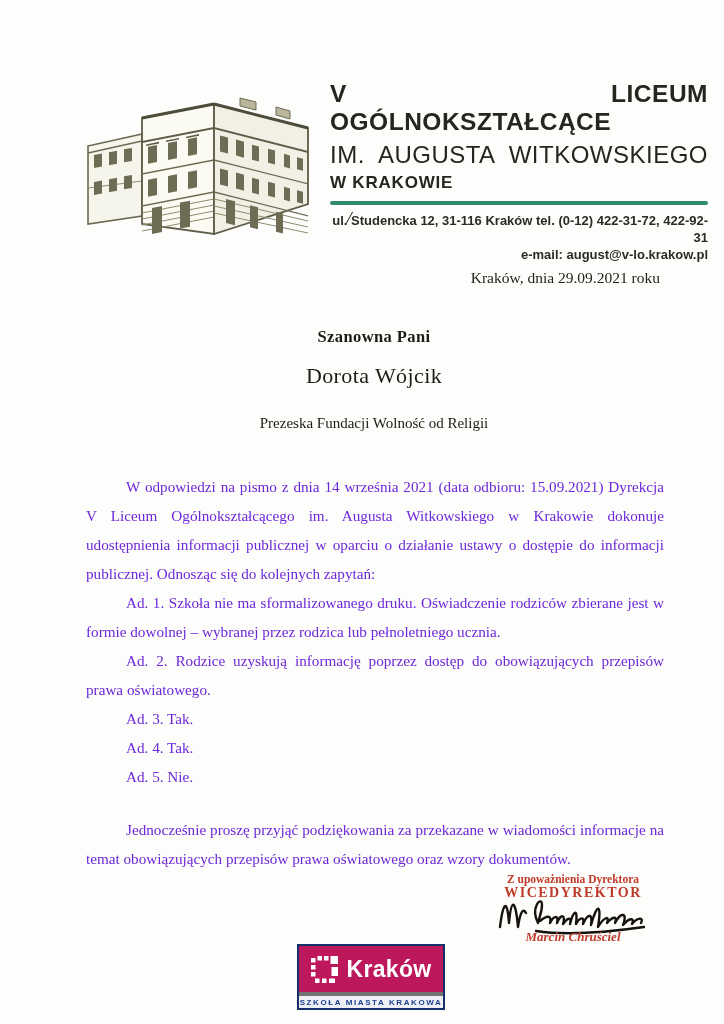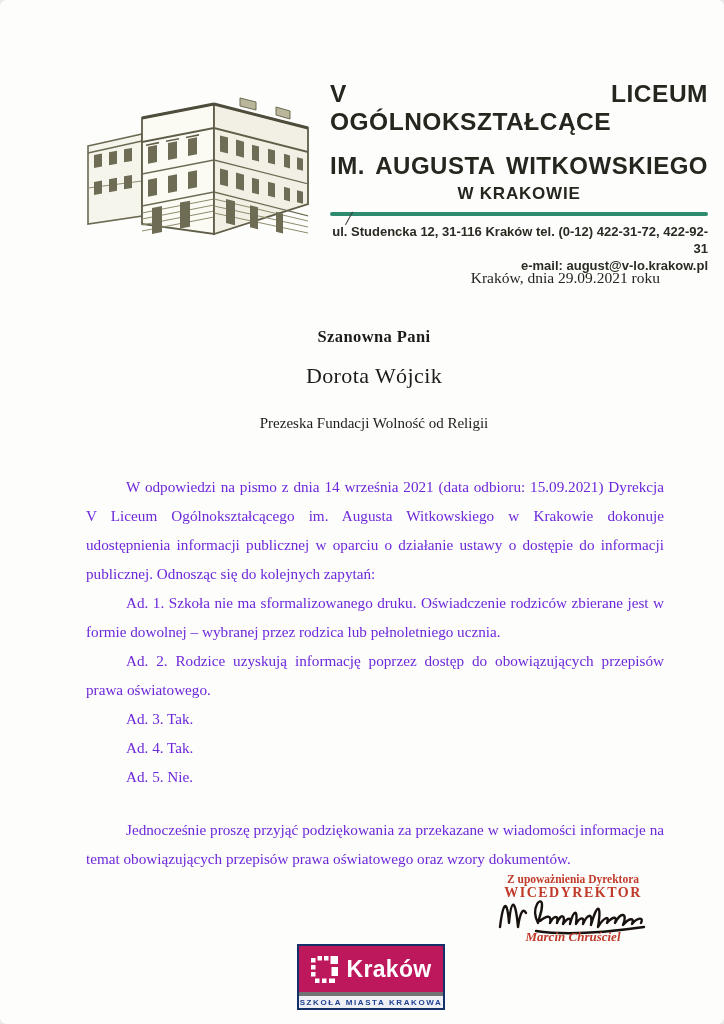--- a/index.html
+++ b/index.html
@@ -5,45 +5,44 @@
   * { margin: 0; padding: 0; box-sizing: border-box; }
   html, body { background: #e8e8e8; }
   body { font-family: "Liberation Serif", serif; }
   .page {
     position: relative;
     width: 724px; height: 1024px;
     margin: 0 auto;
     background: #fdfdfc;
     color: #1d1d1a;
     overflow: hidden;
-    border-radius: 6px;
   }
 
   
   .building {
     position: absolute; left: 80px; top: 84px;
     width: 232px; height: 152px;
   }
   .header-right {
     position: absolute; left: 330px; top: 80px; width: 378px;
     font-family: "Liberation Sans", sans-serif;
     color: #26261f;
   }
   .school-line1 {
     font-size: 24.5px; font-weight: 700; letter-spacing: 0.5px;
     text-align: justify; text-align-last: justify; width: 100%;
   }
   .school-line2 {
-    font-size: 24px; font-weight: 700; letter-spacing: 0.5px;
+    font-size: 24px; font-weight: 400; letter-spacing: 0.5px;
     text-align: justify; text-align-last: justify; width: 100%;
-    margin-top: 16px;
+    margin-top: 5px;
   }
   .school-line3 {
     font-size: 17px; font-weight: 700; letter-spacing: 0.8px;
-    text-align: center; margin-top: 4px;
+    text-align: left; margin-top: 4px;
   }
   .green-rule { height: 3.5px; margin-top: 8px; border-radius: 2px; }
   .addr {
     margin-top: 7px; text-align: right;
     font-size: 13px; font-weight: 700; color: #2b2b24; line-height: 17px;
   }
   .hand-slash {
     position: absolute; left: 346px; top: 206px;
     font-size: 21px; color: #3a3a35; transform: rotate(10deg);
     font-family: "Liberation Serif", serif;

